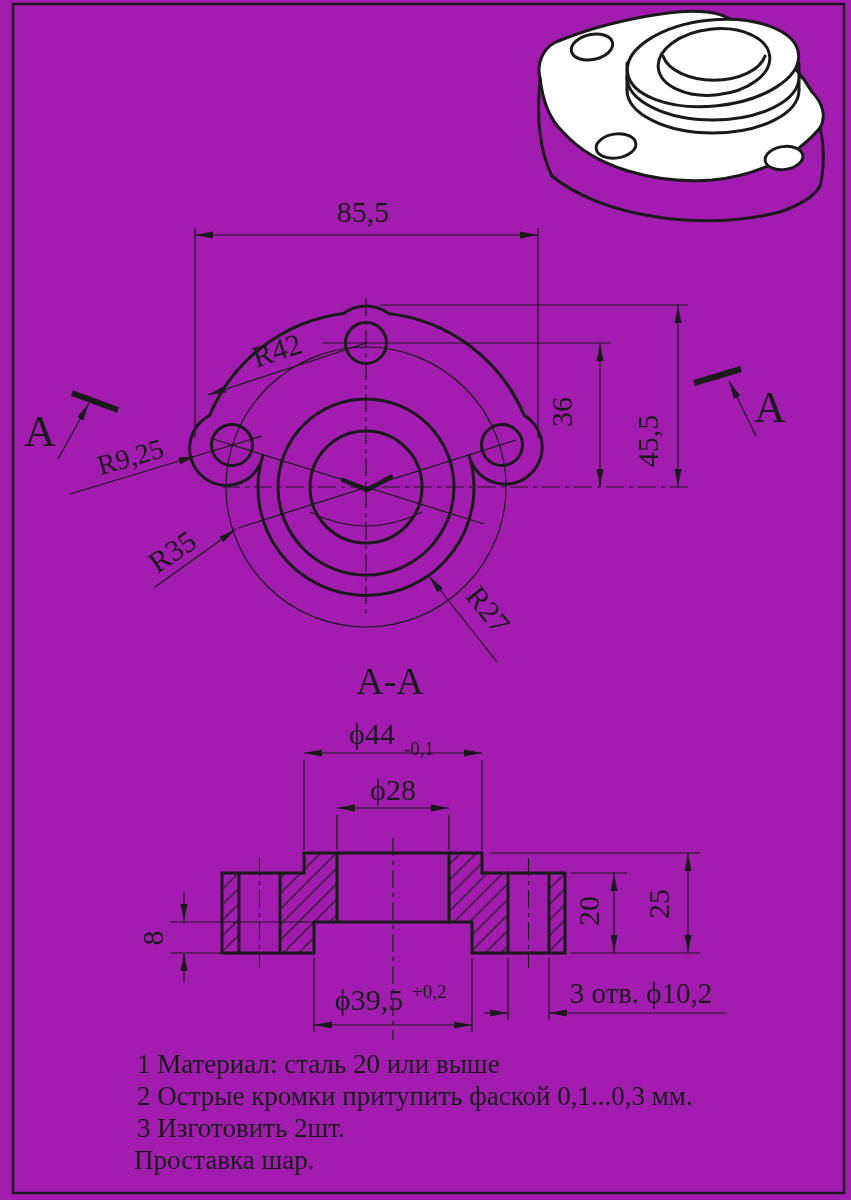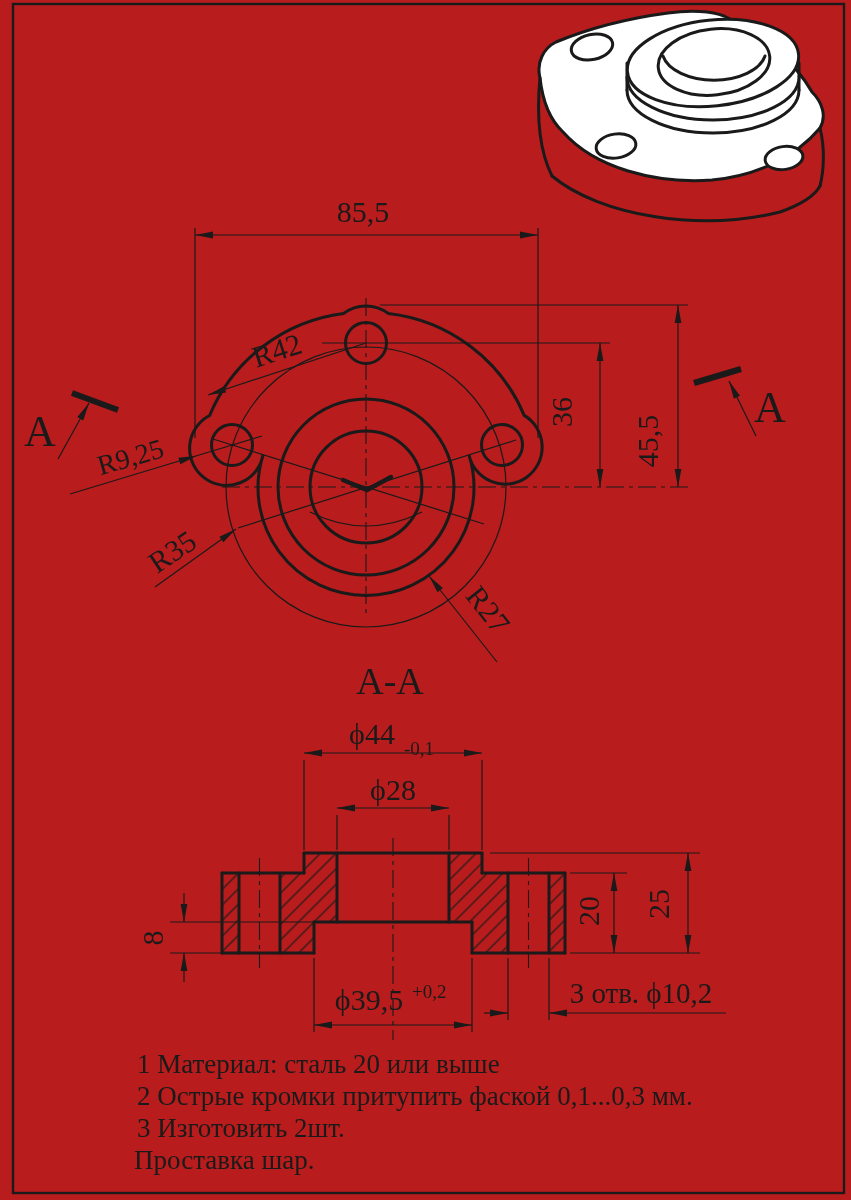--- a/index.html
+++ b/index.html
@@ -1,16 +1,16 @@
 <!DOCTYPE html>
 <html><head>
 <meta charset="utf-8">
 <style>
   html,body{margin:0;padding:0;background:#e8e8e8;}
-  .page{position:relative;width:851px;height:1200px;background:#b91c1c;overflow:hidden;text-align:center;}
+  .page{position:relative;width:851px;height:1200px;background:#a21caf;overflow:hidden;text-align:center;}
   svg{position:absolute;left:0;top:0;}
   text{font-family:"Liberation Serif","DejaVu Serif",serif;fill:#1a1a1a;}
   .thick{stroke:#1a1a1a;stroke-width:3;fill:none;stroke-linecap:round;}
   .thin{stroke:#1a1a1a;stroke-width:1.2;fill:none;}
   .cl{stroke:#1a1a1a;stroke-width:1.1;fill:none;stroke-dasharray:18 5 4 5;}
   .cut{stroke:#1a1a1a;stroke-width:6;fill:none;stroke-linecap:butt;}
   .white{fill:#ffffff;}
 </style>
 </head>
 <body>

